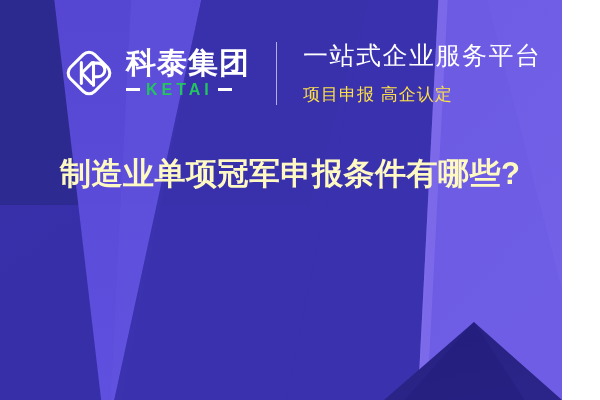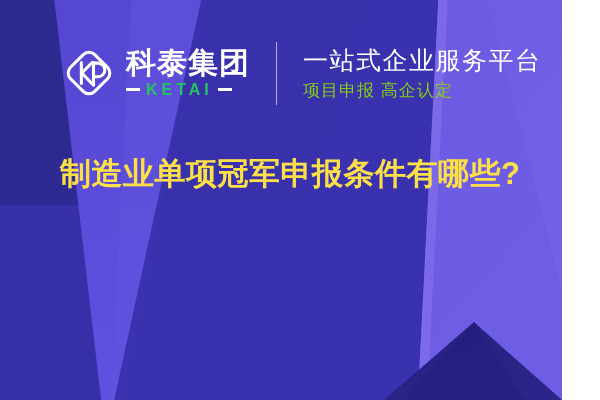--- a/index.html
+++ b/index.html
@@ -92,52 +92,52 @@
     width: 1px;
     height: 63px;
     background: rgba(255,255,255,0.62);
     margin: 0 26px 0 26px;
     flex: 0 0 1px;
   }
 
   .tagline {
     display: flex;
     flex-direction: column;
-    justify-content: center;
+    justify-content: space-between;
     height: 64px;
   }
   .tagline-main {
     font-size: 25px;
     color: #ffffff;
     font-weight: 400;
     letter-spacing: 1.5px;
     line-height: 1.15;
     white-space: nowrap;
   }
   .tagline-sub {
     font-size: 17px;
-    color: #84cc16;
+    color: #fde047;
     font-weight: 400;
     letter-spacing: 1px;
     margin-top: 6px;
     line-height: 1.15;
     white-space: nowrap;
   }
 
   
   .headline {
     position: absolute;
     left: 60px;
     top: 152px;
     width: 500px;
   }
   .headline-line {
     font-size: 31px;
     font-weight: 700;
-    color: #fde047;
+    color: #fef9c3;
     line-height: 1.42;
     letter-spacing: 0.5px;
     white-space: nowrap;
   }
 </style>
 </head>
 <body>
 
 <div class="banner">
 

